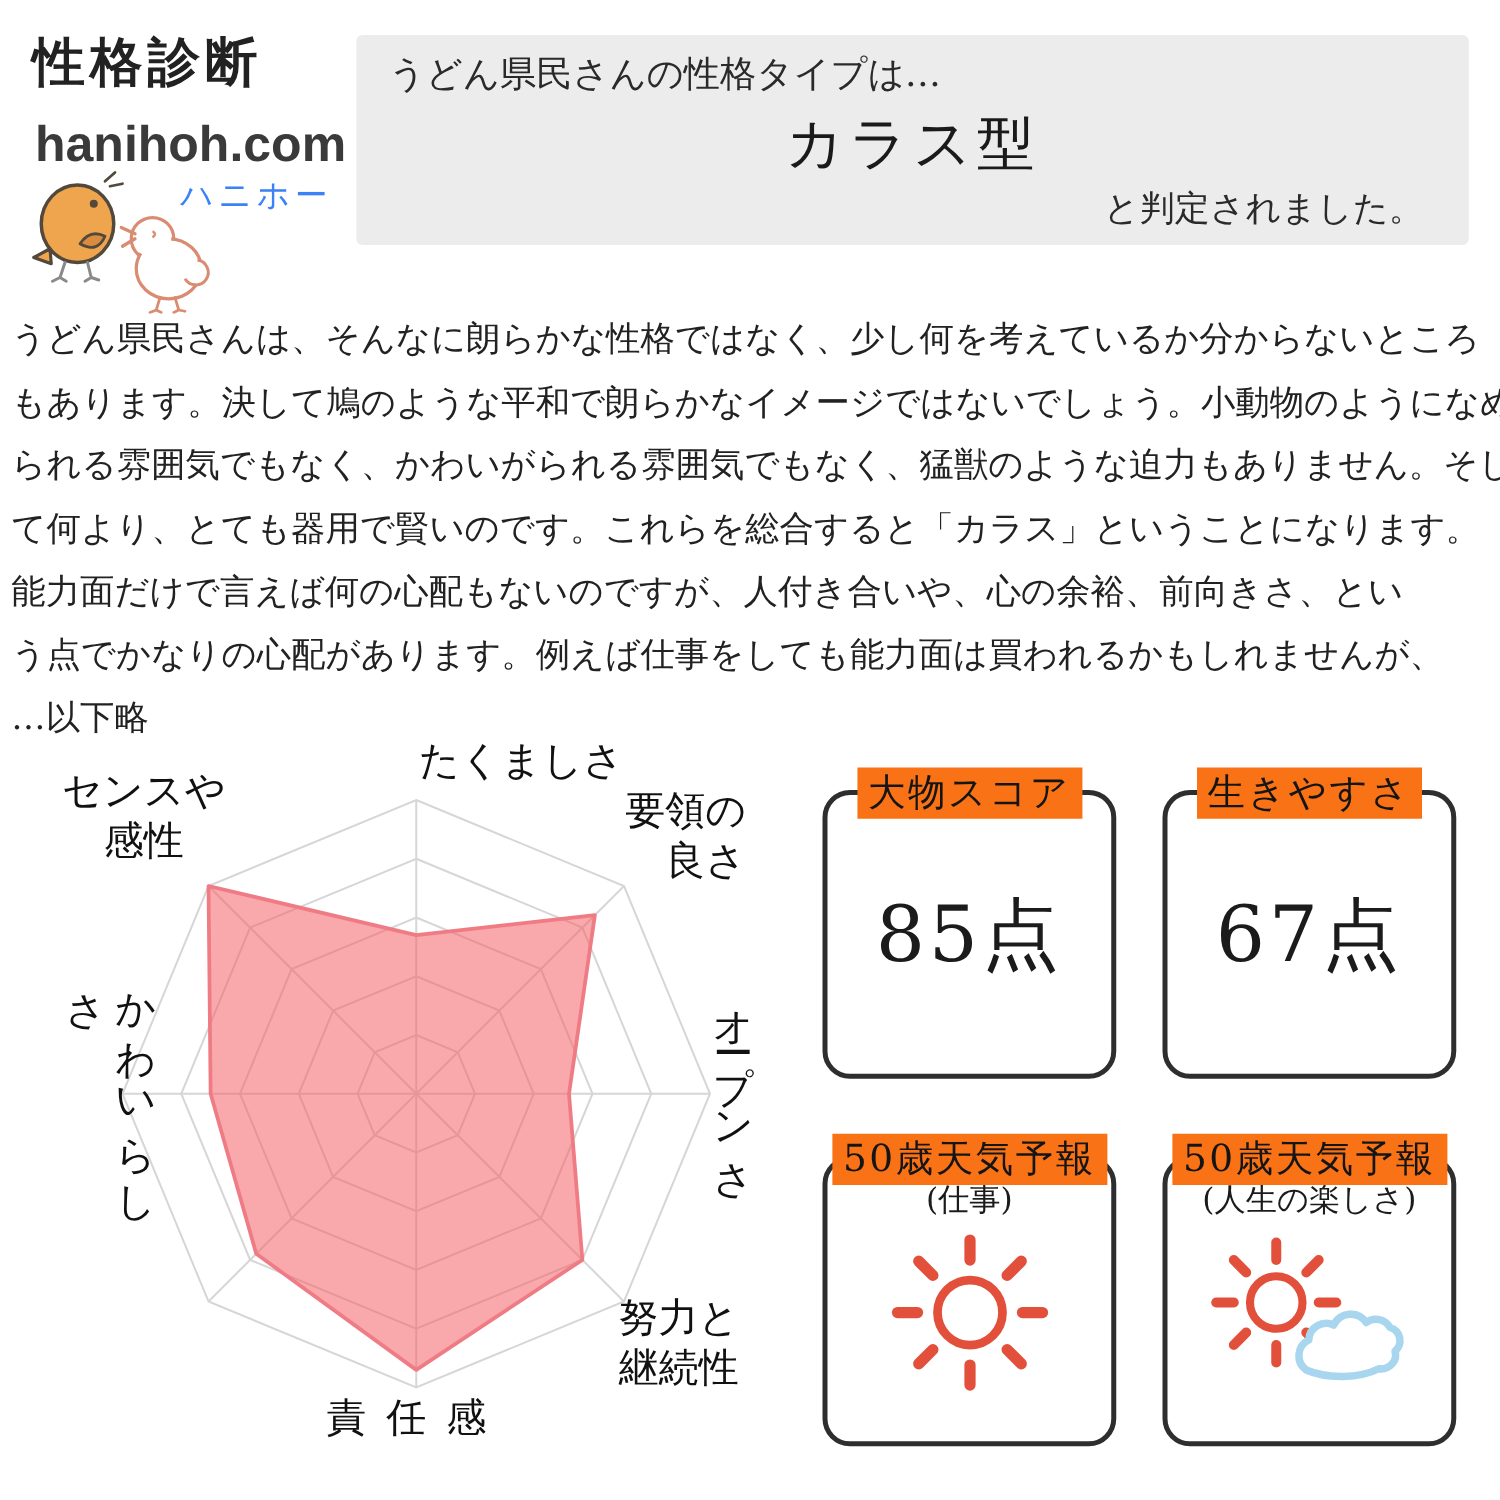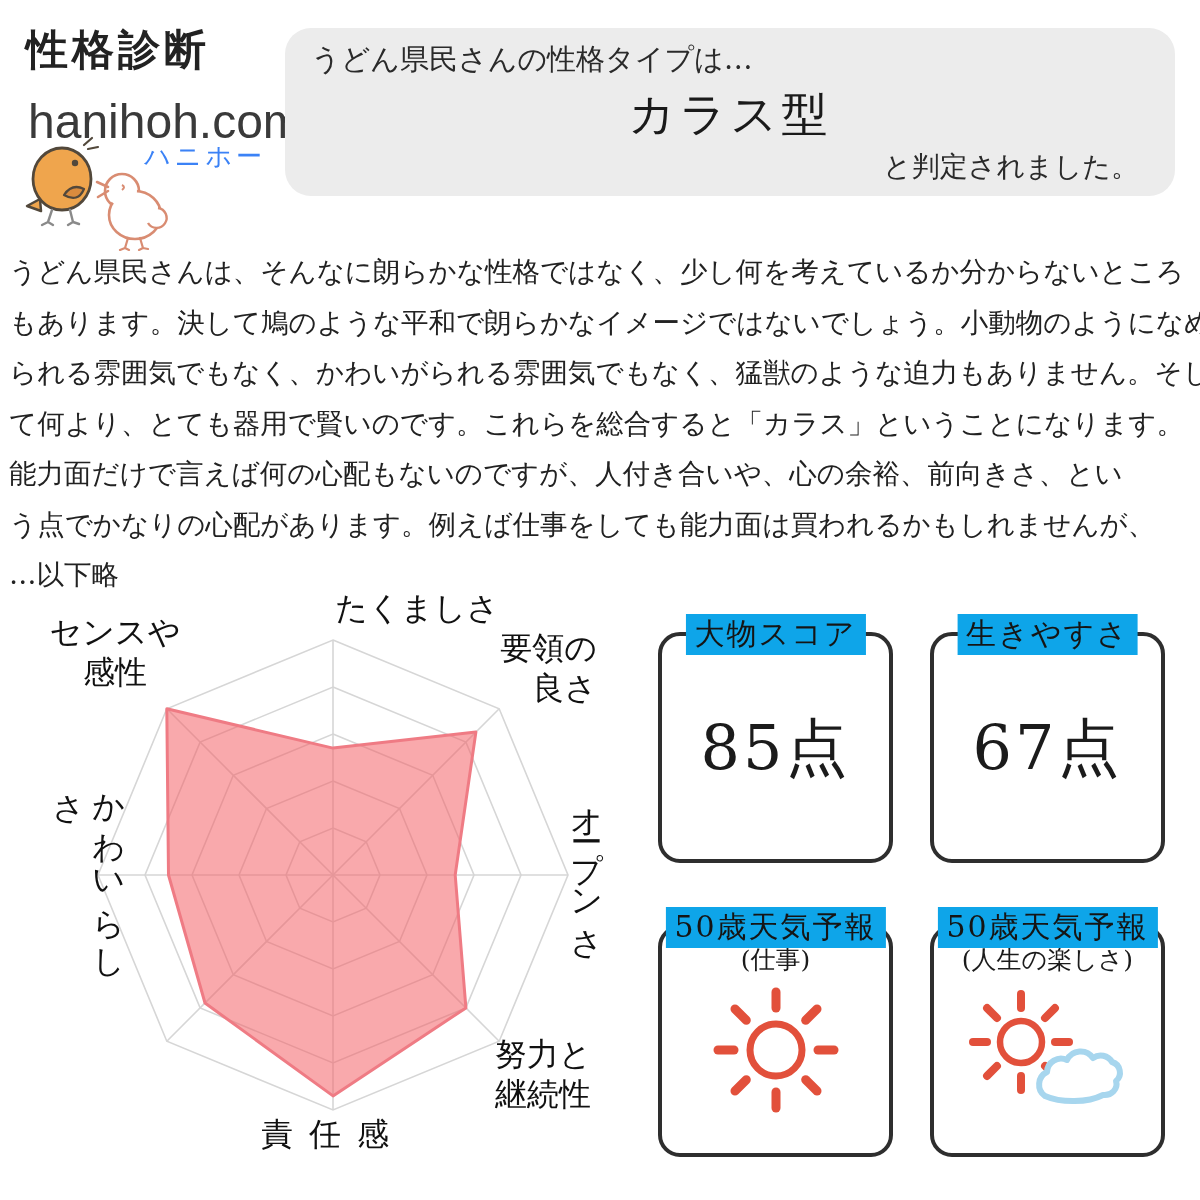--- a/index.html
+++ b/index.html
@@ -3,27 +3,27 @@
 <meta charset="utf-8">
 <style>
   html,body{margin:0;padding:0}
   body{
     width:1200px;height:1200px;position:relative;overflow:hidden;
     background:#ffffff;color:#1e1e1e;
     font-family:"DejaVu Serif", serif;
   }
   
   .logo-title{position:absolute;left:26px;top:22px;font-size:42px;font-weight:bold;letter-spacing:4px;color:#222}
-  .logo-domain{position:absolute;left:28px;top:94px;font-size:48px;font-weight:normal;
+  .logo-domain{position:absolute;left:28px;top:94px;font-size:40px;font-weight:bold;
     font-family:"Liberation Sans", sans-serif;color:#3a3a3a;letter-spacing:0px}
   .logo-kana{position:absolute;left:30px;top:139px;width:236px;text-align:right;
     font-size:26px;color:#3b82f6;letter-spacing:4px}
   .chicks{position:absolute;left:18px;top:133px}
   
-  .hero{position:absolute;left:285px;top:28px;width:890px;height:168px;background:#ececec;border-radius:26px}
+  .hero{position:absolute;left:285px;top:28px;width:890px;height:168px;background:#ececec;border-radius:5px}
   .hero-intro{position:absolute;left:26px;top:12px;font-size:29px;color:#2a2a2a}
   .hero-type{position:absolute;left:0;right:0;top:56px;text-align:center;font-size:46px;color:#1a1a1a;letter-spacing:4px}
   .hero-outro{position:absolute;right:36px;top:120px;font-size:28px;color:#2a2a2a}
   
   .desc{position:absolute;left:9px;top:246px;width:1158px;font-size:27.5px;line-height:50.5px;
     color:#222;letter-spacing:0px;white-space:nowrap}
   
   .radar-wrap{position:absolute;left:25px;top:588px;width:610px;height:612px}
   .radar-wrap svg{position:absolute;left:0;top:0}
   .rlabel{position:absolute;font-size:32px;color:#111;line-height:40px}
@@ -37,21 +37,21 @@
   .rlabel-7{left:14px;top:24px;width:152px;text-align:center}
   
   .card{position:absolute;width:227px;border:4px solid #2e2e2e;border-radius:22px;background:#fff}
   .card-score{height:223px}
   .card-fc{height:224px}
   .card1{left:658px;top:632px}
   .card2{left:930px;top:632px}
   .card3{left:658px;top:925px}
   .card4{left:930px;top:925px}
   .card-title{position:absolute;top:-22px;left:50%;transform:translateX(-50%);
-    background:#0ea5e9;padding:0 9px;font-size:30px;letter-spacing:2px;white-space:nowrap;color:#151515}
+    background:#f97316;padding:0 9px;font-size:30px;letter-spacing:2px;white-space:nowrap;color:#151515}
   .card-value{display:flex;align-items:center;justify-content:center;height:100%;
     font-size:62px;letter-spacing:3px;color:#1b1b1b}
   .card-sub{margin-top:14px;text-align:center;font-size:25px;color:#1b1b1b}
   .card-icon{display:block;margin:4px auto 0}
 </style>
 </head>
 <body>
 
 <div class="logo-title">性格診断</div>
 <div class="logo-domain">hanihoh.com</div>

